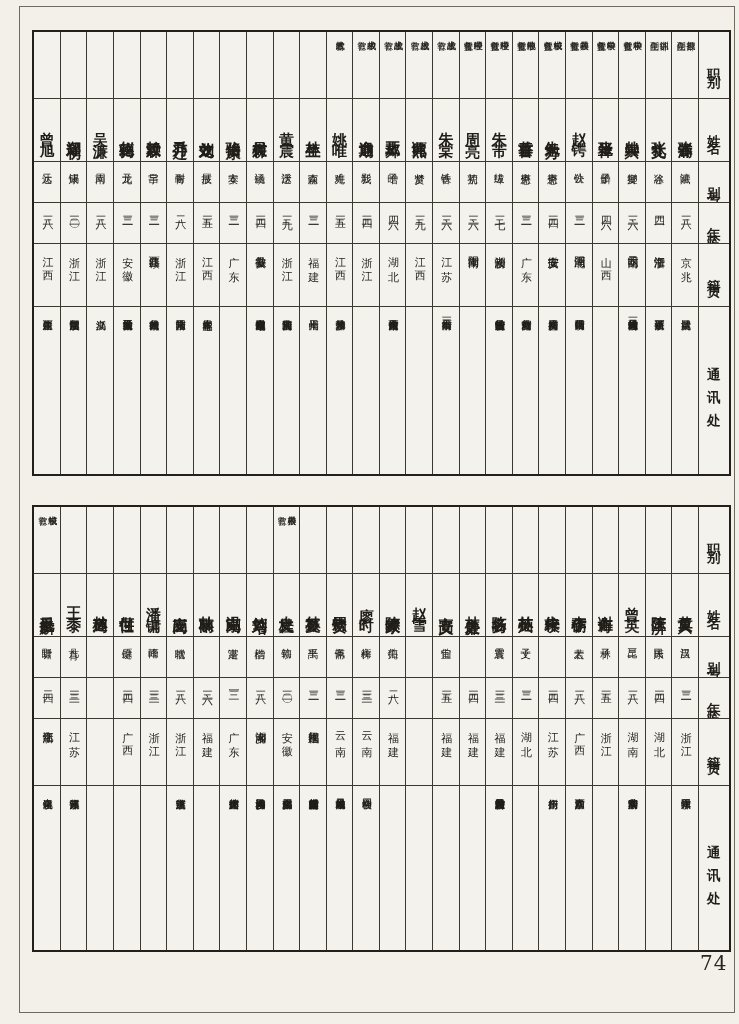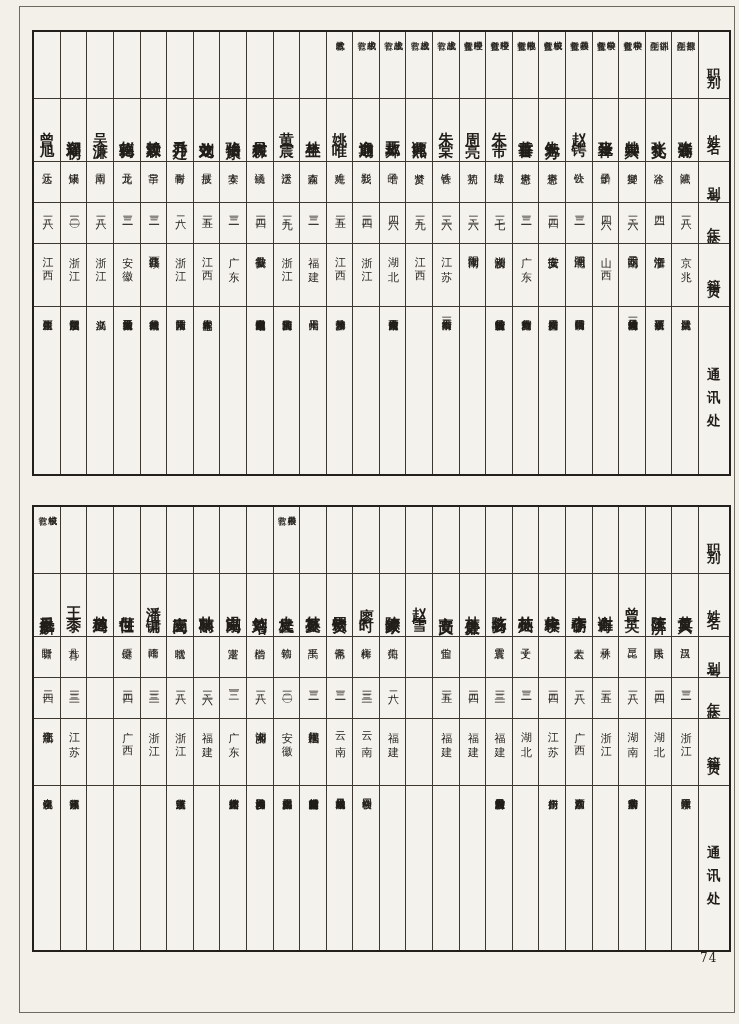--- a/index.html
+++ b/index.html
@@ -42,21 +42,21 @@
   .age-txt{font-size:11px;padding-top:4px;letter-spacing:0.25em;}
   .origin-txt{font-size:11px;padding-top:4px;}
   .origin-txt.two{letter-spacing:1.25em;}
   .addr-txt{font-size:10px;padding-top:5px;max-height:158px;}
   #t2 .addr-txt{max-height:155px;}
   .labelcol .cell{align-items:center;}
   .label-txt{font-size:13.5px;font-weight:600;letter-spacing:0.5em;}
   .label-txt.spread3{letter-spacing:1.7em;font-weight:600;}
   .pageno{
     position:absolute;left:700px;top:951px;
-    font-size:12px;letter-spacing:1px;color:#2a261f;
+    font-size:20px;letter-spacing:1px;color:#2a261f;
   }
 </style>
 </head>
 <body>
 
 <div class="frame"></div>
 
 <section class="table" id="t1">
     <div class="col labelcol">
       <div class="cell r-title">

